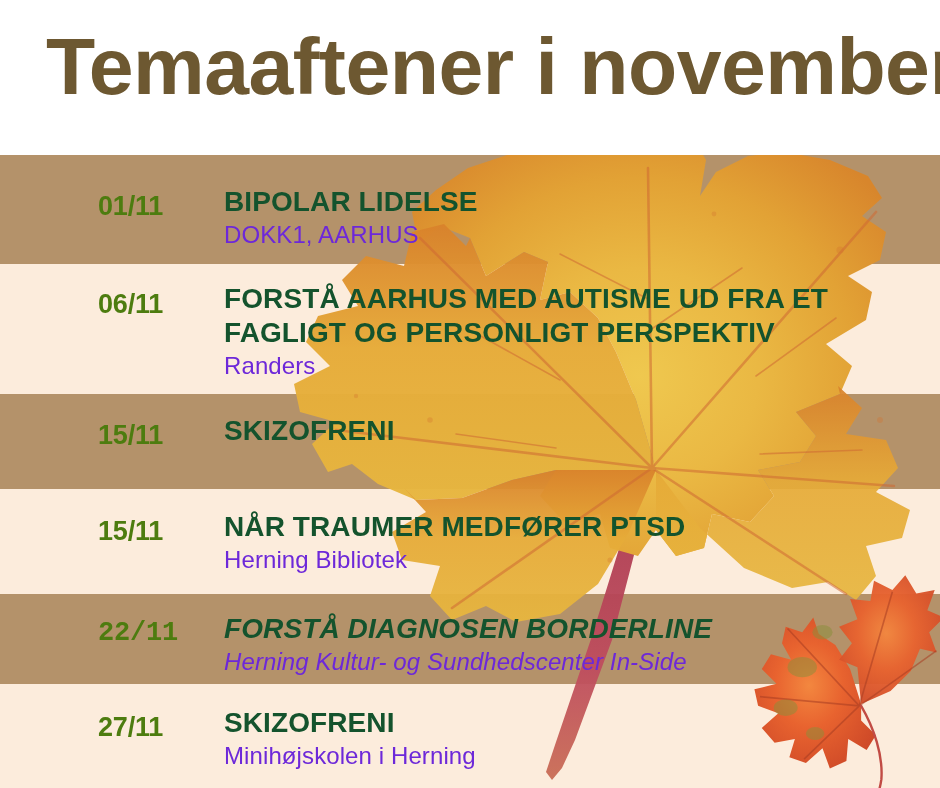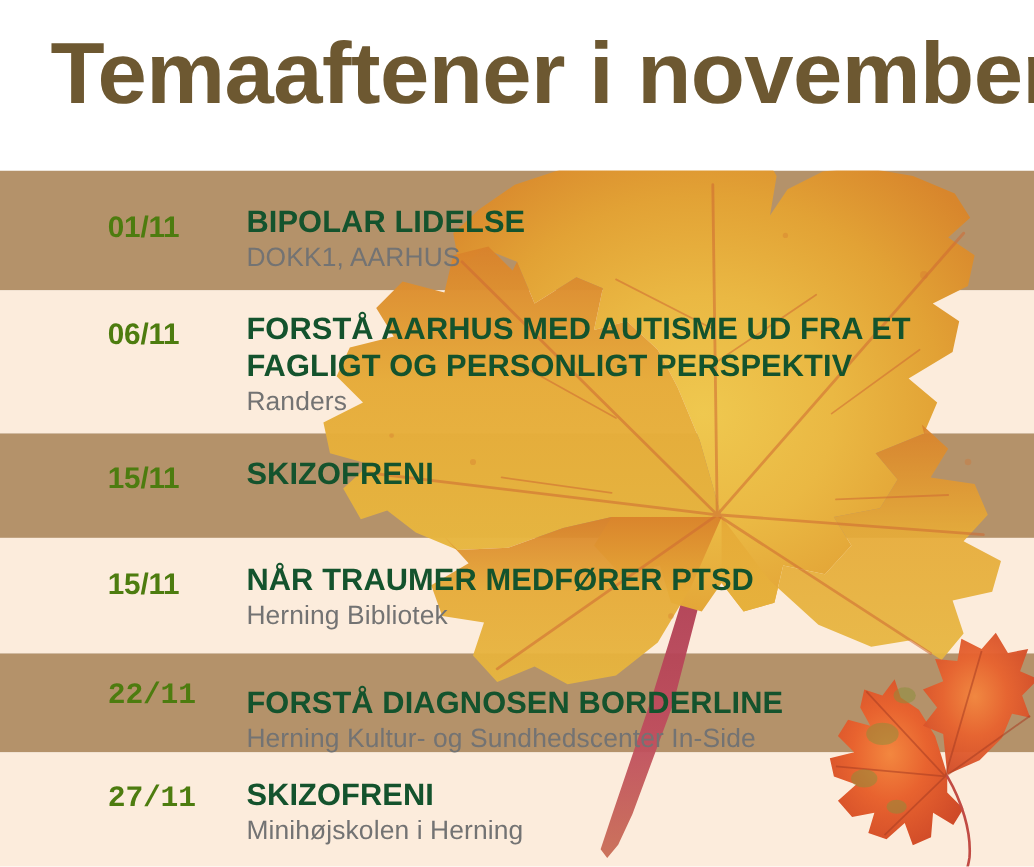--- a/index.html
+++ b/index.html
@@ -100,21 +100,21 @@
     font-size: 28px;
     font-weight: 700;
     color: #14532d;
     line-height: 34px;
     letter-spacing: 0.1px;
     white-space: pre-line;
   }
   .row-venue {
     font-size: 24px;
     font-weight: 400;
-    color: #737373;
+    color: #6d28d9;
     line-height: 30px;
     letter-spacing: 0.1px;
     margin-top: 1px;
   }
 </style>
 </head>
 <body>
 
 <div id="poster">
 
@@ -263,27 +263,27 @@
       </div>
       <div class="row" style="top: 489px; height: 105px;">
         <div class="row-date" style="top: 27px;">15/11</div>
         <div class="row-body" style="top: 21px;">
           <div class="row-title">NÅR TRAUMER MEDFØRER PTSD</div>
           <div class="row-venue">Herning Bibliotek</div>
         </div>
       </div>
       <div class="row" style="top: 594px; height: 90px;">
         <div class="row-date" style="top: 24px; font-family: Liberation Mono, monospace;">22/11</div>
-        <div class="row-body" style="top: 28px;">
+        <div class="row-body" style="top: 18px; font-style: italic;">
           <div class="row-title">FORSTÅ DIAGNOSEN BORDERLINE</div>
           <div class="row-venue">Herning Kultur- og Sundhedscenter In-Side</div>
         </div>
       </div>
       <div class="row" style="top: 684px; height: 104px;">
-        <div class="row-date" style="top: 28px; font-family: Liberation Mono, monospace;">27/11</div>
+        <div class="row-date" style="top: 28px;">27/11</div>
         <div class="row-body" style="top: 22px;">
           <div class="row-title">SKIZOFRENI</div>
           <div class="row-venue">Minihøjskolen i Herning</div>
         </div>
       </div>
     </div>
 
 </div>
 
 </body></html>

